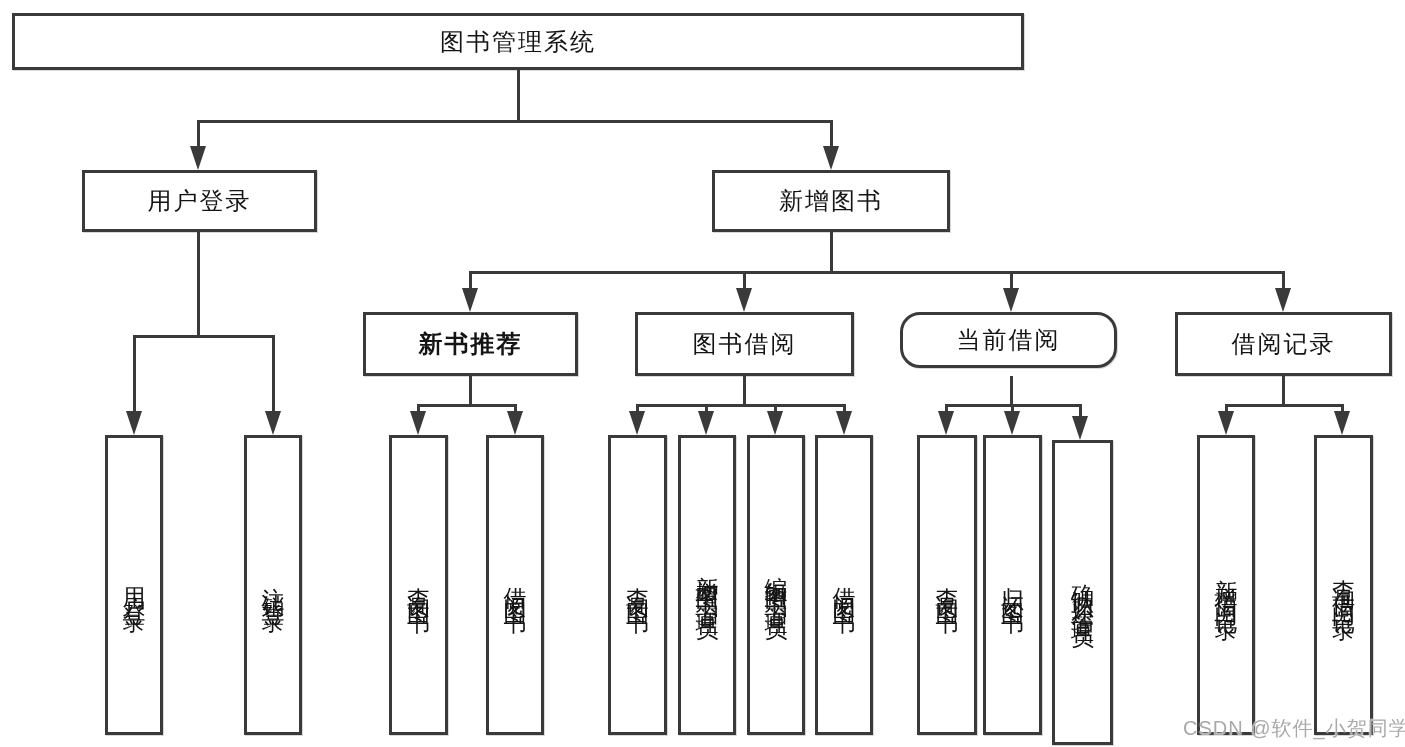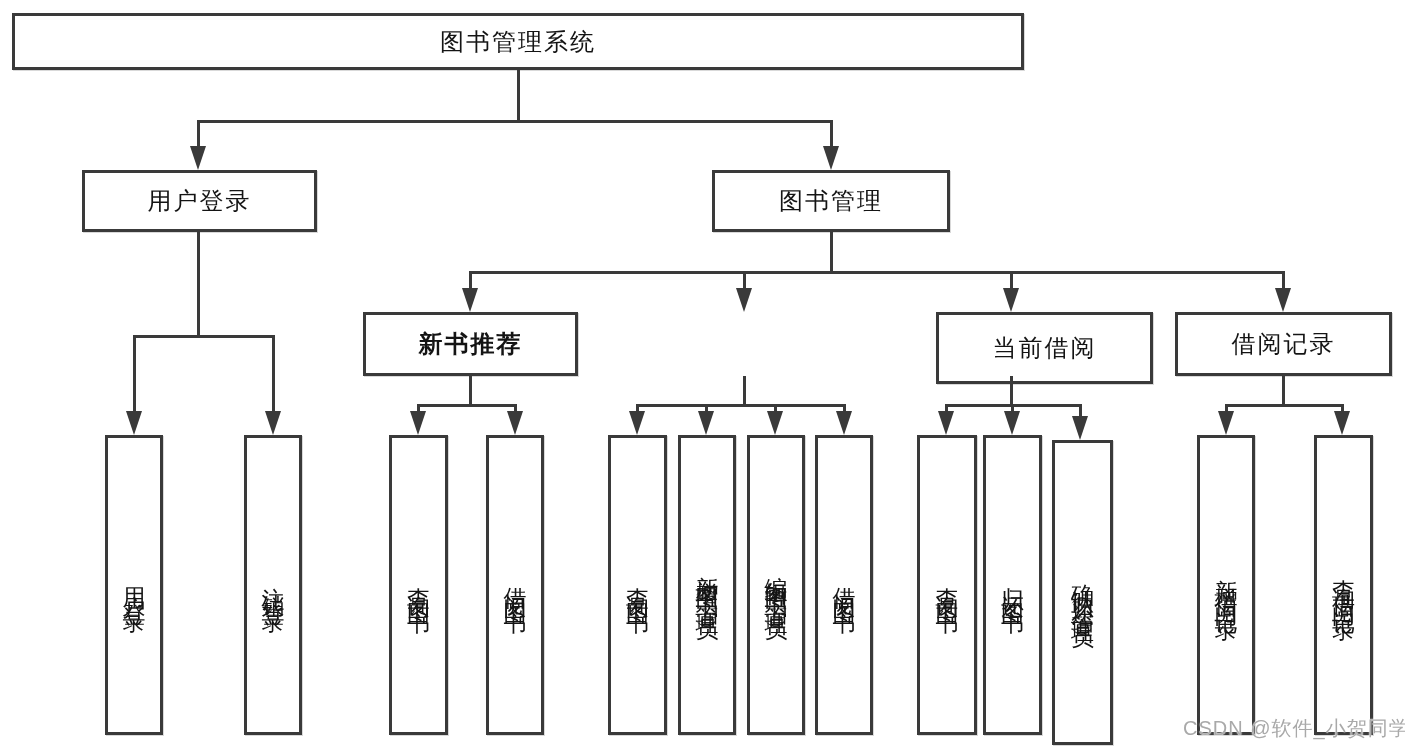--- a/index.html
+++ b/index.html
@@ -56,26 +56,27 @@
 </style>
 </head>
 <body>
 
 <div id="stage">
 
   <div class="node" style="left:12px;top:13px;width:1012px;height:57px;">图书管理系统</div>
 
   <div class="node" style="left:82px;top:170px;width:235px;height:62px;">用户登录</div>
 
-  <div class="node" style="left:712px;top:170px;width:238px;height:62px;">图书管理</div>
+  <div class="node" style="left:712px;top:170px;width:238px;height:62px;">新增图书</div>
 
   <div class="node" style="left:363px;top:312px;width:215px;height:64px;font-weight:bold;">新书推荐</div>
 
+  <div class="node" style="left:635px;top:312px;width:219px;height:64px;">图书借阅</div>
 
-  <div class="node" style="left:936px;top:312px;width:217px;height:72px;">当前借阅</div>
+  <div class="node" style="left:900px;top:312px;width:217px;height:56px;border-radius:20px;">当前借阅</div>
 
   <div class="node" style="left:1175px;top:312px;width:217px;height:64px;">借阅记录</div>
 
   <div class="node-v" style="left:105px;top:435px;width:58px;height:300px;">用户登录</div>
   <div class="node-v" style="left:244px;top:435px;width:58px;height:300px;">注销登录</div>
 
   <div class="node-v" style="left:389px;top:435px;width:59px;height:300px;">查询图书</div>
   <div class="node-v" style="left:486px;top:435px;width:58px;height:300px;">借阅图书</div>
 
   <div class="node-v" style="left:608px;top:435px;width:59px;height:300px;">查询图书</div>

